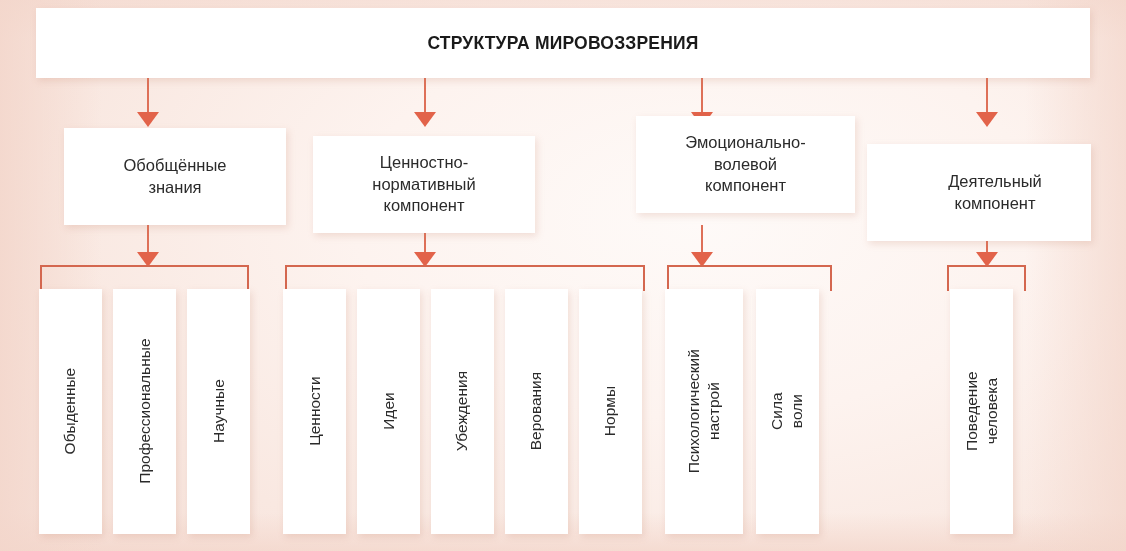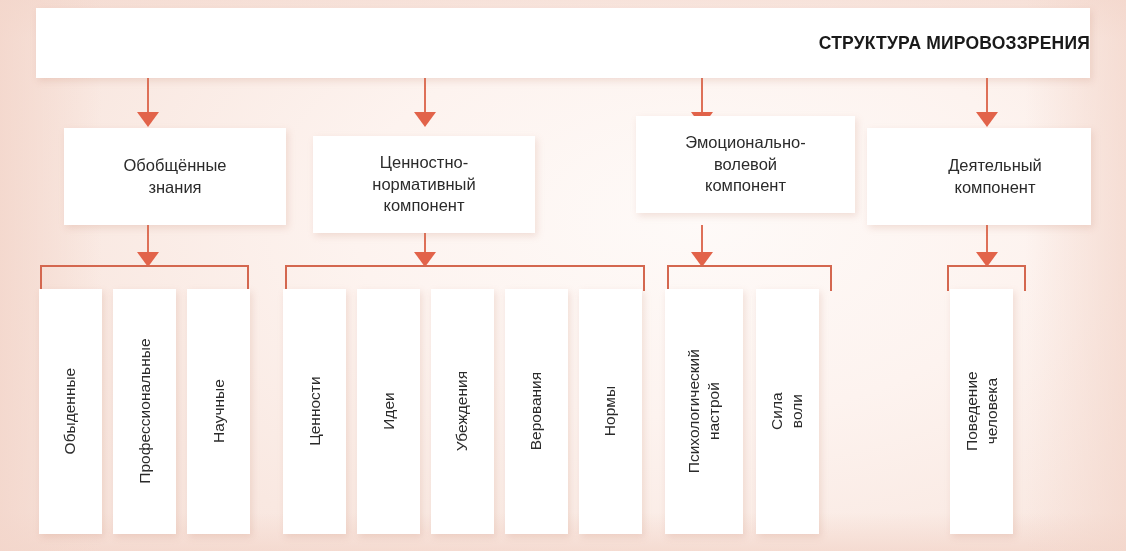--- a/index.html
+++ b/index.html
@@ -39,21 +39,21 @@
     position: absolute;
     background: #ffffff;
     box-shadow: 2px 3px 7px rgba(196,132,110,0.22);
     z-index: 2;
     box-sizing: border-box;
   }
 
   .title-box {
     display: flex;
     align-items: center;
-    justify-content: flex-end;
+    justify-content: center;
   }
   .title-text {
     font-size: 17.5px;
     font-weight: bold;
     letter-spacing: 0.2px;
     color: #1a1a1a;
     text-align: center;
     white-space: nowrap;
   }
 
@@ -145,21 +145,21 @@
 нормативный
 компонент</span>
   </div>
 
   <div class="box l2-box" style="left:592px; top:116px; width:219px; height:97px;margin-left:44px;">
     <span class="l2-text">Эмоционально-
 волевой
 компонент</span>
   </div>
 
-  <div class="box l2-box" style="left:867px; top:128px; width:224px; height:97px;padding-left:40px;">
+  <div class="box l2-box" style="left:867px; top:144px; width:224px; height:97px;padding-left:40px;">
     <span class="l2-text">Деятельный
 компонент</span>
   </div>
 
   <div class="vline" style="left:147px; top:225px; height:30px;"></div>
   <div class="arrow-head" style="left:137px; top:252px;"></div>
 
   <div class="vline" style="left:424px; top:225px; height:30px;"></div>
   <div class="arrow-head" style="left:414px; top:252px;"></div>
 

